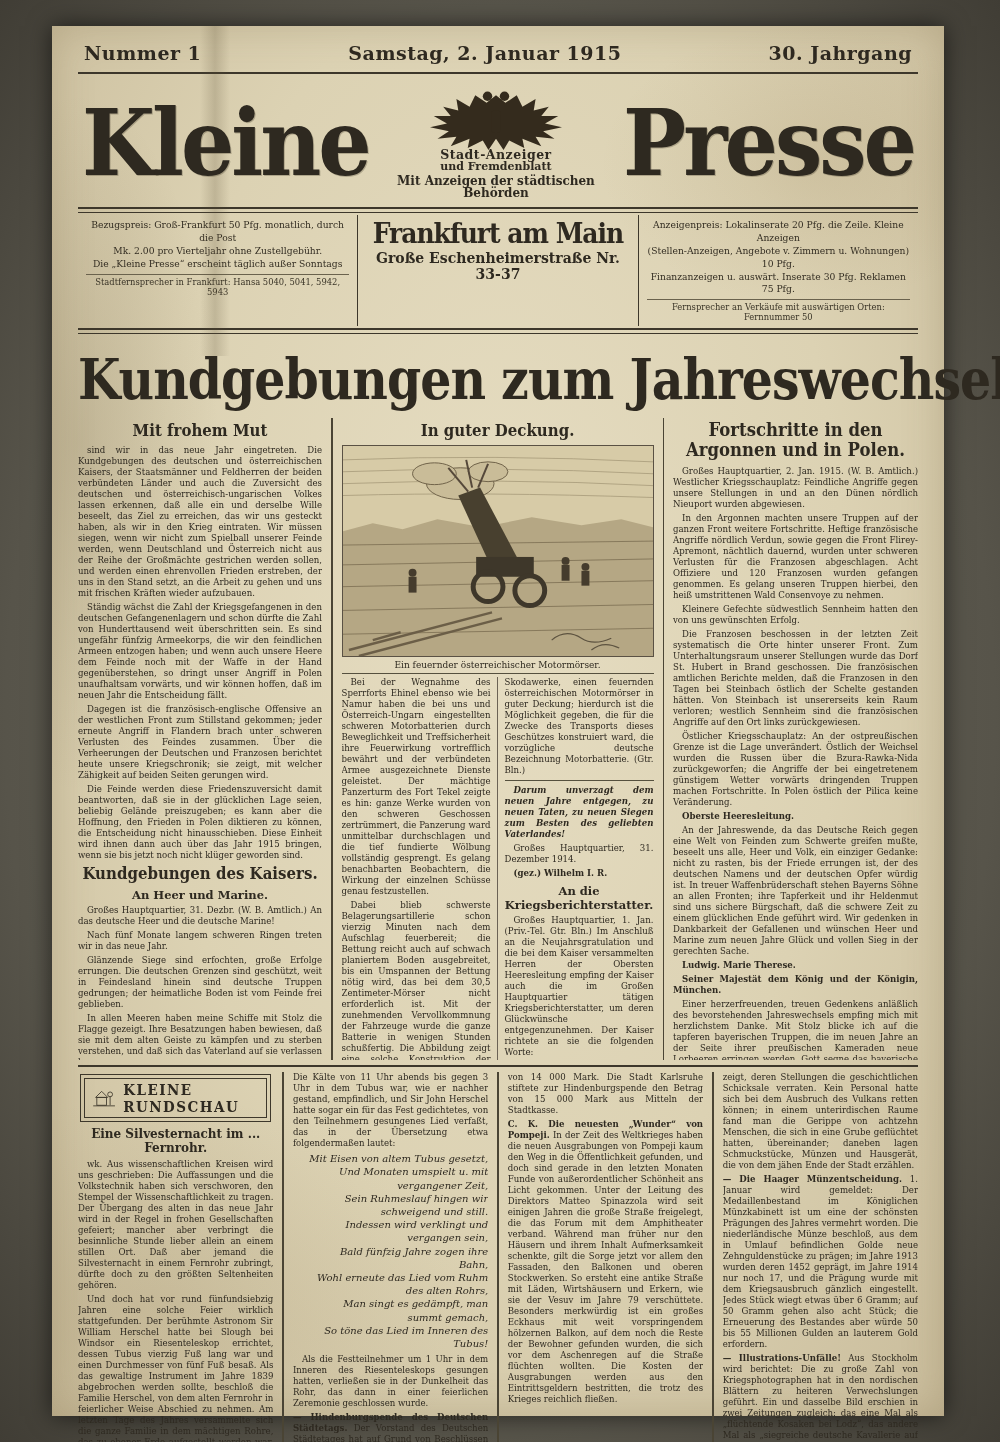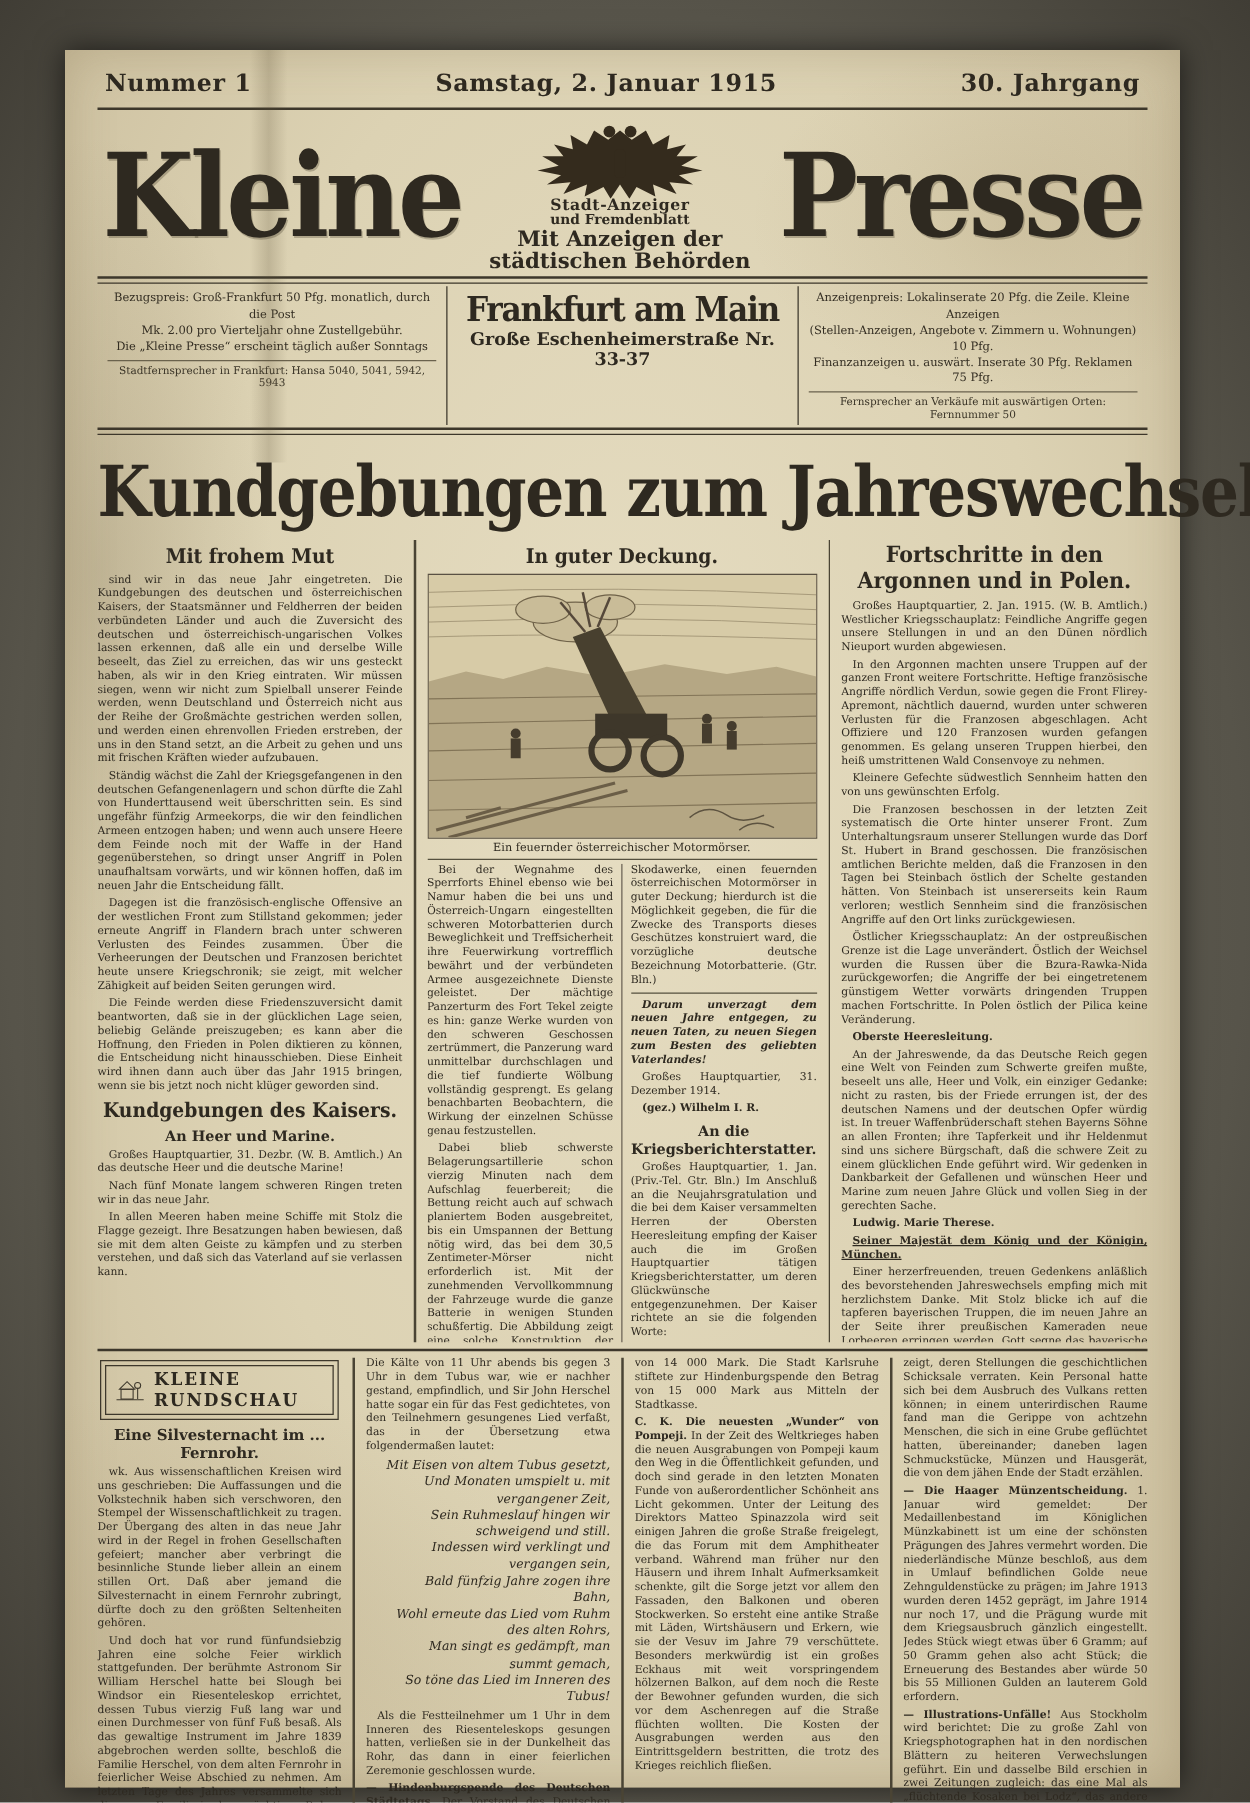--- a/index.html
+++ b/index.html
@@ -2,21 +2,21 @@
 <html lang="de"><head>
 <meta charset="utf-8">
 <style>
   html,body{margin:0;padding:0;}
   body{
     width:1000px;height:1442px;overflow:hidden;position:relative;
     background:radial-gradient(ellipse at 50% 50%, #6b675c 0%, #57544a 70%, #403d35 100%);
     font-family:"DejaVu Serif", serif;color:#2e2920;
   }
   .page{
-    position:absolute;left:52px;top:40px;width:892px;height:1390px;box-sizing:border-box;
+    position:absolute;left:52px;top:26px;width:892px;height:1390px;box-sizing:border-box;
     padding:14px 26px 10px;
     background-image:
       radial-gradient(ellipse 300px 200px at 85% 10%, rgba(140,115,70,.14), transparent 70%),
       radial-gradient(ellipse 460px 300px at 12% 92%, rgba(120,100,60,.12), transparent 70%),
       radial-gradient(ellipse 200px 500px at 3% 30%, rgba(90,75,45,.18), transparent 70%),
       radial-gradient(ellipse at 50% 42%, #e6ddc2 0%, #dcd2b3 55%, #c9bc9b 100%);
     box-shadow:0 0 22px rgba(0,0,0,.6), inset 0 0 40px rgba(110,90,55,.25);
   }
   .crease{position:absolute;left:148px;top:0;width:30px;height:330px;pointer-events:none;
     background:linear-gradient(90deg, transparent, rgba(90,78,52,.22), transparent);}
@@ -29,21 +29,21 @@
   .topbar{display:flex;justify-content:space-between;align-items:baseline;
     font-size:19px;font-weight:bold;padding:2px 6px 3px;letter-spacing:.5px;}
   
   .masthead{display:flex;justify-content:space-between;align-items:center;height:126px;padding:0 4px;}
   .mast-word{font-size:84px;font-weight:bold;letter-spacing:-3px;display:inline-block;
     transform:scaleY(1.1);text-shadow:1px 1px 0 rgba(40,30,15,.25);white-space:nowrap;}
   .mast-center{width:216px;text-align:center;line-height:1.05;}
   .mast-center svg{display:block;margin:0 auto -2px;}
   .mast-sub1{font-size:12.5px;font-weight:bold;letter-spacing:.5px;}
   .mast-sub2{font-size:11px;font-weight:bold;}
-  .mast-sub3{font-size:17px;font-weight:bold;margin-top:2px;}
+  .mast-sub3{font-size:12px;font-weight:bold;margin-top:2px;}
   
   .infobar{display:flex;align-items:stretch;}
   .infocell{flex:1 1 33%;padding:4px 8px;text-align:center;}
   .infocell + .infocell{border-left:1.5px solid #3d372b;}
   .cell-line{font-size:9.2px;line-height:1.4;color:#332d22;}
   .cell-foot{font-size:8.4px;border-top:1px solid #6a624d;margin-top:3px;padding-top:2px;color:#3a3427;}
   .center-city{font-size:25px;font-weight:bold;transform:scaleY(1.1);letter-spacing:-1px;}
   .center-street{font-size:14px;font-weight:bold;margin-top:2px;}
   
   h1{font-size:49px;font-weight:bold;text-align:center;margin:16px 0 10px;letter-spacing:-1px;
@@ -55,21 +55,21 @@
   .c1{flex:0 0 244px;} .c2{flex:0 0 312px;} .c3{flex:1 1 auto;}
   .cols-bottom .col{flex:1 1 0;}
   h2.art{font-size:15px;font-weight:bold;text-align:center;margin:4px 0 5px;transform:scaleY(1.08);}
   h2.art.big{font-size:16.5px;line-height:1.15;margin-bottom:6px;}
   h3.sub{font-size:11.5px;font-weight:bold;text-align:center;margin:5px 0 3px;break-inside:avoid;}
   .body-p, .flow p{font-size:8.6px;line-height:1.28;text-align:justify;margin:0 0 3px;
     text-indent:9px;hyphens:auto;}
   .no-indent{text-indent:0 !important;}
   .runin{font-weight:bold;}
   .sig{font-size:8.8px;font-weight:bold;text-align:right;margin:1px 6px 4px 0;text-indent:0;}
-  .address{font-size:8.8px;font-weight:bold;margin:2px 0 3px;text-indent:9px;text-decoration:underline;}
+  .address{font-size:8.8px;font-weight:bold;margin:2px 0 3px;text-indent:9px;}
   
   .engraving{border:1px solid #5a5144;height:210px;background:#d7cba7;overflow:hidden;}
   .engraving svg{display:block;width:100%;height:100%;}
   .caption{font-size:9px;text-align:center;margin:3px 0 2px;color:#2f2a20;}
   .two-col{column-count:2;column-gap:14px;column-rule:1px solid #6b6254;height:392px;overflow:hidden;margin-top:2px;}
   .aufruf{border-top:1px solid #55503e;padding-top:4px;margin:4px 0;break-inside:avoid;}
   .aufruf-lead{font-size:9.3px;font-weight:bold;font-style:italic;text-align:center;margin:0 0 3px;line-height:1.3;}
   .aufruf-place{font-size:8.6px;text-align:center;margin:0 0 2px;}
   
   .rbox{border:1.5px solid #3d372b;padding:3px;margin:2px 2px 5px;}
@@ -144,20 +144,21 @@
           <p class="body-p">sind wir in das neue Jahr eingetreten. Die Kundgebungen des deutschen und österreichischen Kaisers, der Staatsmänner und Feldherren der beiden verbündeten Länder und auch die Zuversicht des deutschen und österreichisch-ungarischen Volkes lassen erkennen, daß alle ein und derselbe Wille beseelt, das Ziel zu erreichen, das wir uns gesteckt haben, als wir in den Krieg eintraten. Wir müssen siegen, wenn wir nicht zum Spielball unserer Feinde werden, wenn Deutschland und Österreich nicht aus der Reihe der Großmächte gestrichen werden sollen, und werden einen ehrenvollen Frieden erstreben, der uns in den Stand setzt, an die Arbeit zu gehen und uns mit frischen Kräften wieder aufzubauen.</p>
           <p class="body-p">Ständig wächst die Zahl der Kriegsgefangenen in den deutschen Gefangenenlagern und schon dürfte die Zahl von Hunderttausend weit überschritten sein. Es sind ungefähr fünfzig Armeekorps, die wir den feindlichen Armeen entzogen haben; und wenn auch unsere Heere dem Feinde noch mit der Waffe in der Hand gegenüberstehen, so dringt unser Angriff in Polen unaufhaltsam vorwärts, und wir können hoffen, daß im neuen Jahr die Entscheidung fällt.</p>
           <p class="body-p">Dagegen ist die französisch-englische Offensive an der westlichen Front zum Stillstand gekommen; jeder erneute Angriff in Flandern brach unter schweren Verlusten des Feindes zusammen. Über die Verheerungen der Deutschen und Franzosen berichtet heute unsere Kriegschronik; sie zeigt, mit welcher Zähigkeit auf beiden Seiten gerungen wird.</p>
           <p class="body-p">Die Feinde werden diese Friedenszuversicht damit beantworten, daß sie in der glücklichen Lage seien, beliebig Gelände preiszugeben; es kann aber die Hoffnung, den Frieden in Polen diktieren zu können, die Entscheidung nicht hinausschieben. Diese Einheit wird ihnen dann auch über das Jahr 1915 bringen, wenn sie bis jetzt noch nicht klüger geworden sind.</p>
         </div>
       <h2 class="art">Kundgebungen des Kaisers.</h2>
       <h3 class="sub">An Heer und Marine.</h3>
       <div>
           <p class="body-p">Großes Hauptquartier, 31. Dezbr. (W. B. Amtlich.) An das deutsche Heer und die deutsche Marine!</p>
           <p class="body-p">Nach fünf Monate langem schweren Ringen treten wir in das neue Jahr.</p>
+          <p class="body-p">Glänzende Siege sind erfochten, große Erfolge errungen. Die deutschen Grenzen sind geschützt, weit in Feindesland hinein sind deutsche Truppen gedrungen; der heimatliche Boden ist vom Feinde frei geblieben.</p>
           <p class="body-p">In allen Meeren haben meine Schiffe mit Stolz die Flagge gezeigt. Ihre Besatzungen haben bewiesen, daß sie mit dem alten Geiste zu kämpfen und zu sterben verstehen, und daß sich das Vaterland auf sie verlassen kann.</p>
         </div>
     </div>
 
     <div class="vrule"></div>
 
     <div class="col c2 flow">
       <h2 class="art">In guter Deckung.</h2>
       <div class="engraving">
         <svg viewBox="0 0 312 212" preserveAspectRatio="none" aria-hidden="true">

